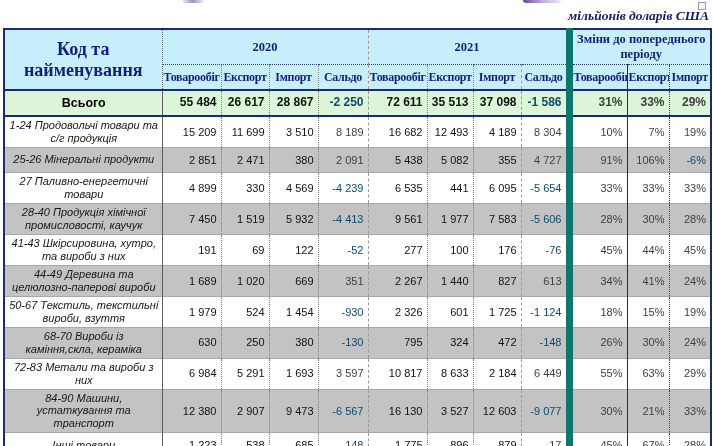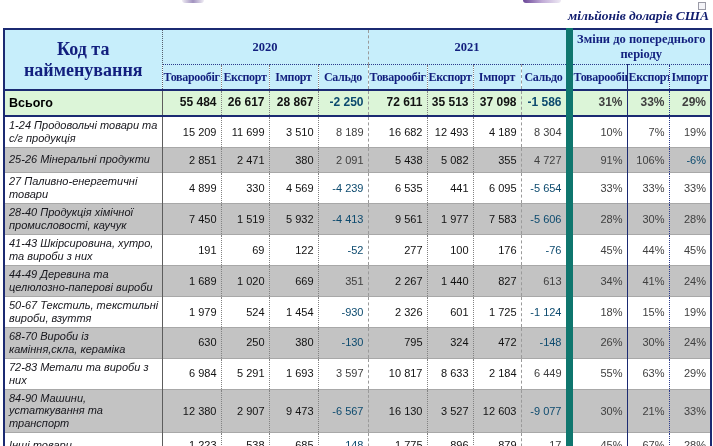--- a/index.html
+++ b/index.html
@@ -34,21 +34,21 @@
   
   .v1{border-right:1px dotted #828282;}           
   .v2{border-right:1px dashed #9a9a9a;margin-top:20px;}           
   .v3{border-right:7px solid #0f766e;}            
   .v4{border-right:1px solid #1b2a72;}            
   .v5{border-right:1px dotted #2b3a8c;}
   .vname{border-right:1px solid #5d5d5d;}
 
   td{font-size:11px;color:#121212;padding:3px 4px 3px 2px;text-align:right;
      white-space:nowrap;vertical-align:middle;line-height:1.12;}
-  td.name{text-align:left;font-style:italic;white-space:normal;padding:2px 3px 2px 4px;
+  td.name{text-align:center;font-style:italic;white-space:normal;padding:2px 3px 2px 4px;
      color:#16161c;line-height:1.18;}
 
   tr.total td{background:#dcf5d8;font-weight:bold;font-size:12px;
      border-top:2px solid #1b2a72;border-bottom:2px solid #1b2a72;height:18px;}
   tr.total td.name{font-style:normal;font-size:12.5px;color:#000;}
 
   tbody tr.datarow:nth-child(odd) td{background:#c3c3c3;}
   tbody tr.datarow:nth-child(even) td{background:#ffffff;}
   tbody tr.datarow td{border-top:1px solid #a8a8a8;height:18px;}
 

